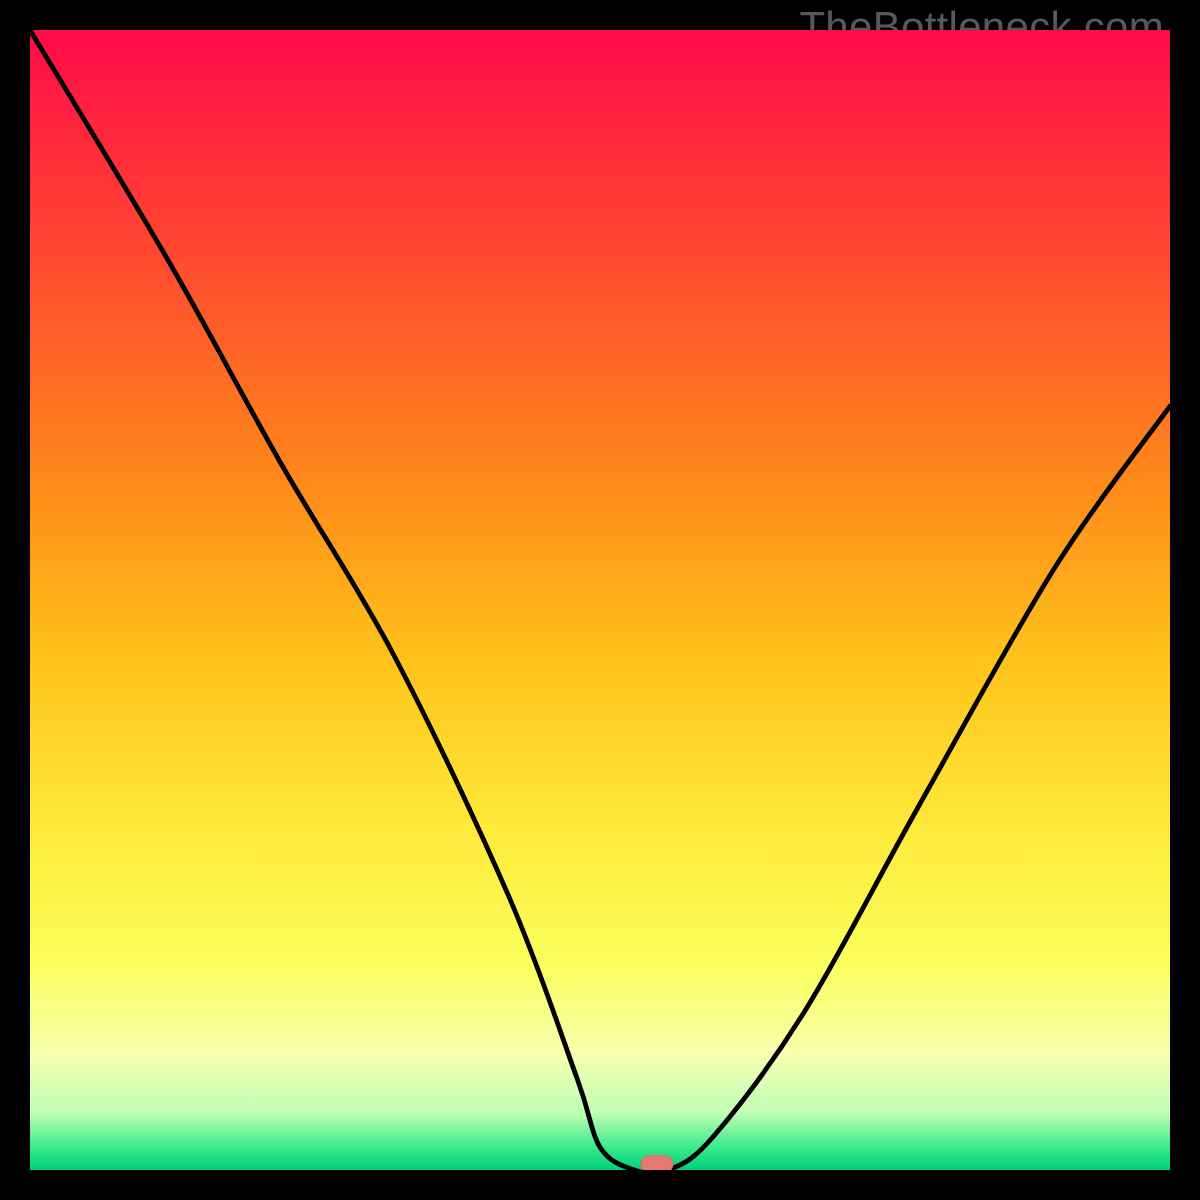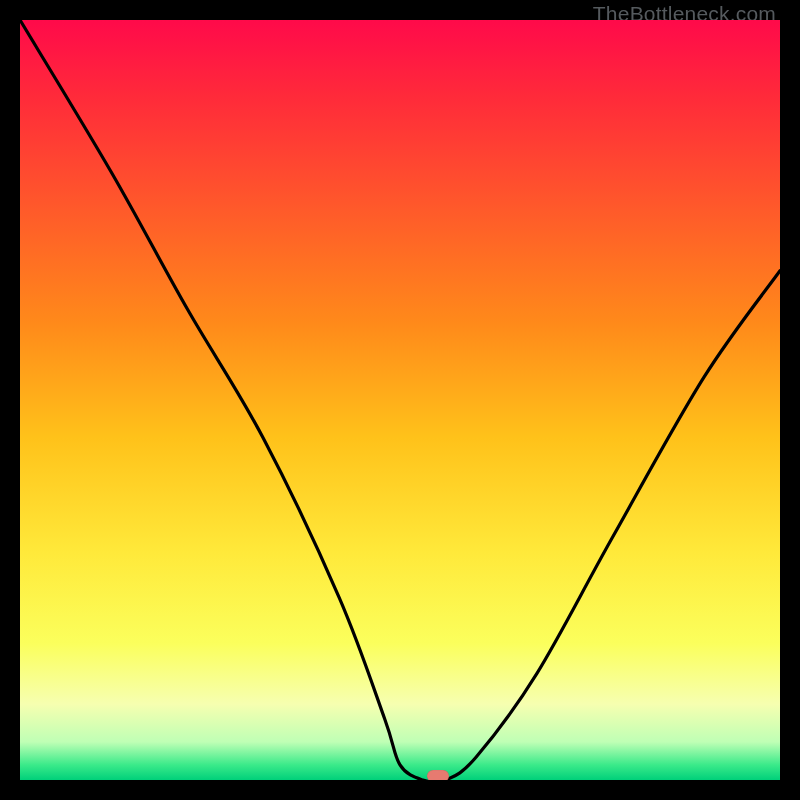--- a/index.html
+++ b/index.html
@@ -41,21 +41,21 @@
       #bfffb5 95%,
       #3bea8a 98%,
       #00d07a 100%
     );
   }
   .watermark {
     position: absolute;
     top: 2px;
     right: 24px;
     font-family: Arial, Helvetica, sans-serif;
-    font-size: 21px;
+    font-size: 28px;
     font-weight: 400;
     color: #555a5e;
     letter-spacing: 0.2px;
     user-select: none;
   }
   .marker {
     position: absolute;
     width: 22px;
     height: 12px;
     border-radius: 6px;

